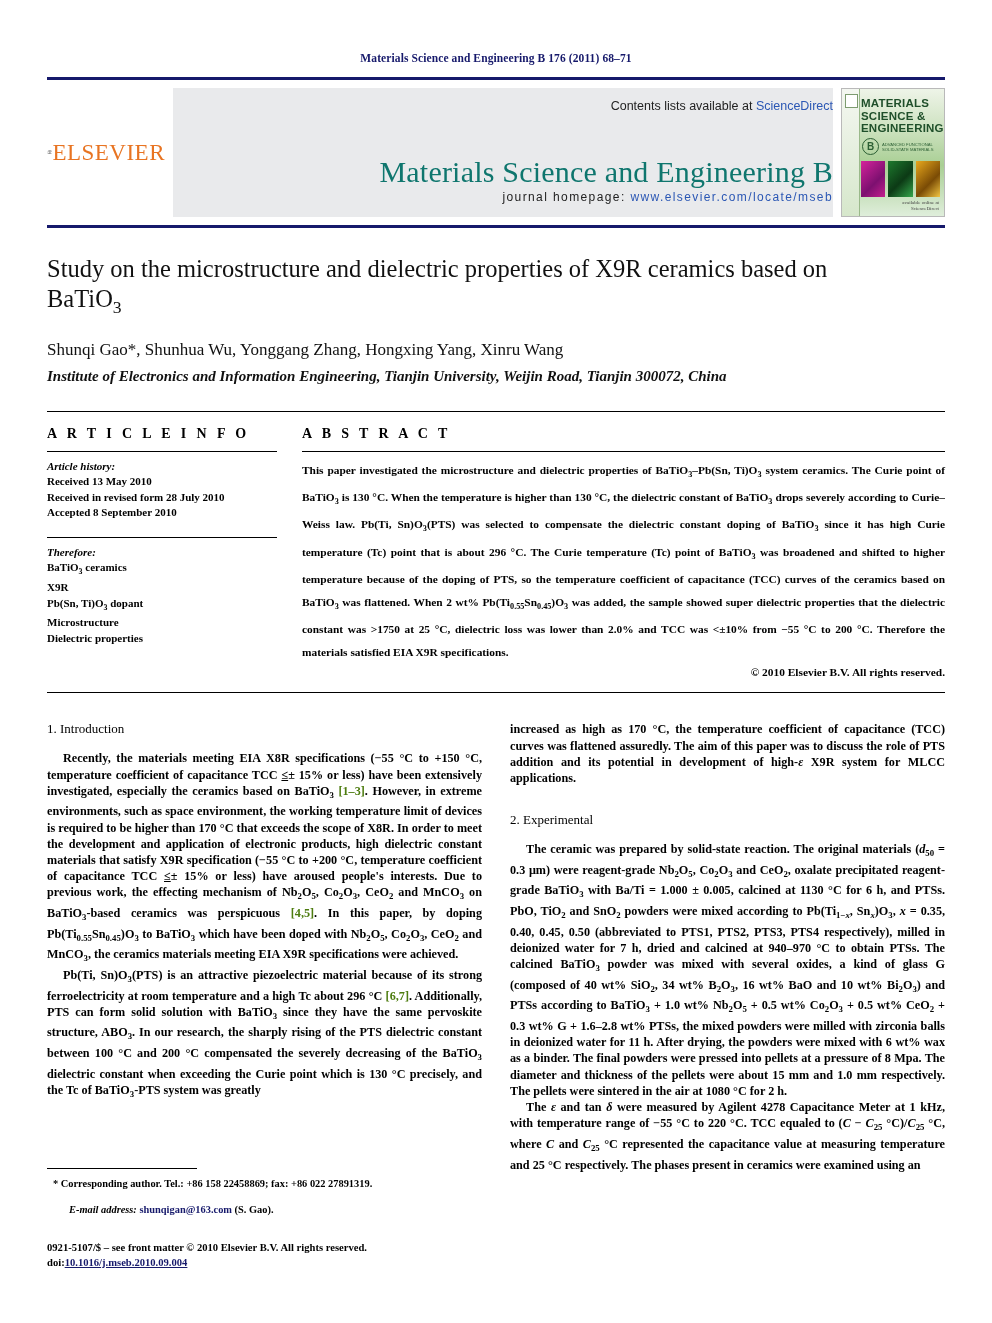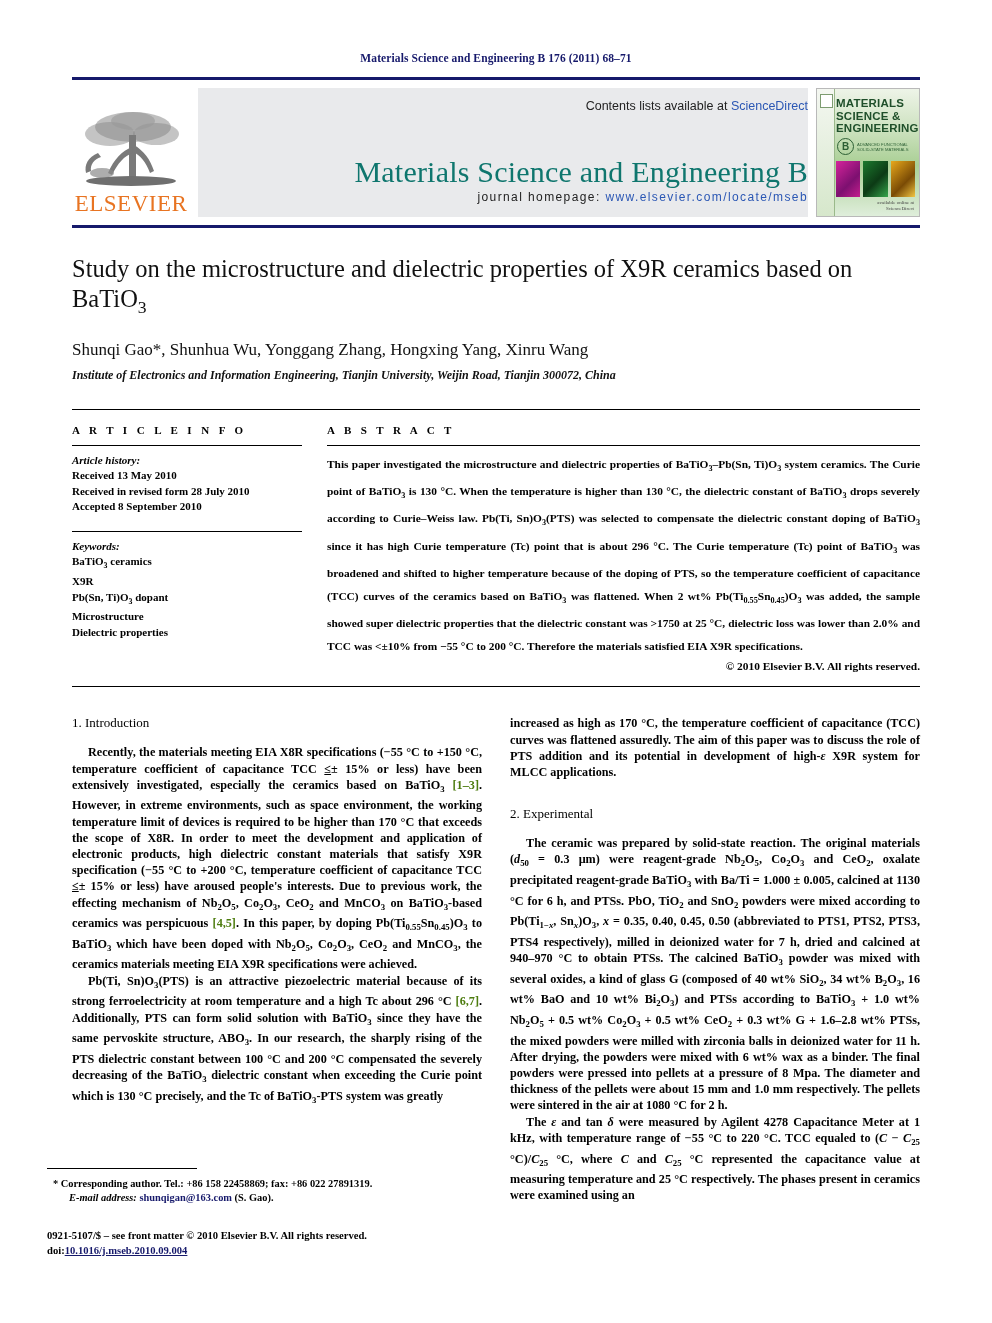--- a/index.html
+++ b/index.html
@@ -12,21 +12,21 @@
     height: 1323px;
     font-family: "Liberation Serif", serif;
     color: #000;
     position: relative;
   }
   .page {
     position: relative;
     width: 992px;
     height: 1197px;
     box-sizing: border-box;
-    padding: 0 72px;
+    padding: 0 47px;
   }
 
   
   .running-head {
     text-align: center;
     font-family: "Liberation Serif", serif;
     font-weight: bold;
     font-size: 11.5px;
     color: #16196b;
     padding-top: 52px;
@@ -40,21 +40,21 @@
     padding-top: 8px;
     display: flex;
     align-items: stretch;
     gap: 8px;
     height: 129px;
   }
   .elsevier-logo {
     width: 118px;
     flex: 0 0 118px;
     display: flex;
-    flex-direction: column;
+    flex-direction: row;
     justify-content: flex-end;
     align-items: center;
     padding-bottom: 2px;
   }
   .tree-svg { display:block; }
   .elsevier-word {
     font-family: "Liberation Serif", serif;
     font-size: 23px;
     letter-spacing: 0.5px;
     color: #e87422;
@@ -175,39 +175,39 @@
   .authors {
     font-family: "Liberation Serif", serif;
     font-size: 17px;
     margin-top: 18px;
     color: #111;
   }
   .affiliation {
     font-family: "Liberation Serif", serif;
     font-style: italic;
     font-weight: bold;
-    font-size: 12px;
+    font-size: 15px;
     margin-top: 8px;
     color: #111;
   }
 
   
   .info-abstract {
     margin-top: 26px;
     display: flex;
     gap: 0;
     border-top: 1px solid #000;
     padding-top: 14px;
   }
   .col-info { flex: 0 0 255px; padding-right: 25px; box-sizing: border-box; }
   .col-abs  { flex: 1 1 auto; }
   .sec-label {
     font-family: "Liberation Serif", serif;
     font-weight: bold;
-    font-size: 11px;
+    font-size: 14px;
     letter-spacing: 3.4px;
     color: #000;
   }
   .hr-thin { border-top: 1.6px solid #000; margin: 9px 0 7px 0; }
   .hist-title, .kw-title {
     font-style: italic; font-weight: bold; font-size: 11px;
     line-height: 15.5px;
   }
   .hist-line, .kw-line {
     font-size: 11px; line-height: 15.5px; font-weight: bold;
@@ -264,21 +264,21 @@
     border-top: 1px solid #000;
     width: 150px;
     margin-bottom: 8px;
   }
   .fn-line {
     font-size: 10.4px;
     line-height: 14px;
     font-weight: bold;
   }
   .fn-indent { padding-left: 14px; text-indent: -8px; }
-  .fn-sub { padding-left: 22px; }
+  .fn-sub { padding-left: 22px; margin-top: 12px; }
   .fn-link { color: #16196b; }
   .imprint {
     margin-top: 24px;
     font-size: 10.6px;
     line-height: 14.5px;
     font-weight: bold;
   }
   .imprint .doi-link { color: #16196b; text-decoration: underline; }
 
   sub { font-size: 0.72em; }
@@ -364,21 +364,21 @@
 
     <div class="col-info">
       <div class="sec-label">A R T I C L E   I N F O</div>
       <div class="hr-thin"></div>
       <div class="hist-title">Article history:</div>
       <div class="hist-line">Received 13 May 2010</div>
       <div class="hist-line">Received in revised form 28 July 2010</div>
       <div class="hist-line">Accepted 8 September 2010</div>
       <div class="hr-thin" style="margin-top:16px;"></div>
       <div class="kw-block">
-        <div class="kw-title">Keywords:</div>
+        <div class="kw-title">Therefore:</div>
         <div class="kw-line">BaTiO<sub>3</sub> ceramics</div>
         <div class="kw-line">X9R</div>
         <div class="kw-line">Pb(Sn, Ti)O<sub>3</sub> dopant</div>
         <div class="kw-line">Microstructure</div>
         <div class="kw-line">Dielectric properties</div>
       </div>
     </div>
 
     <div class="col-abs">
       <div class="sec-label">A B S T R A C T</div>

